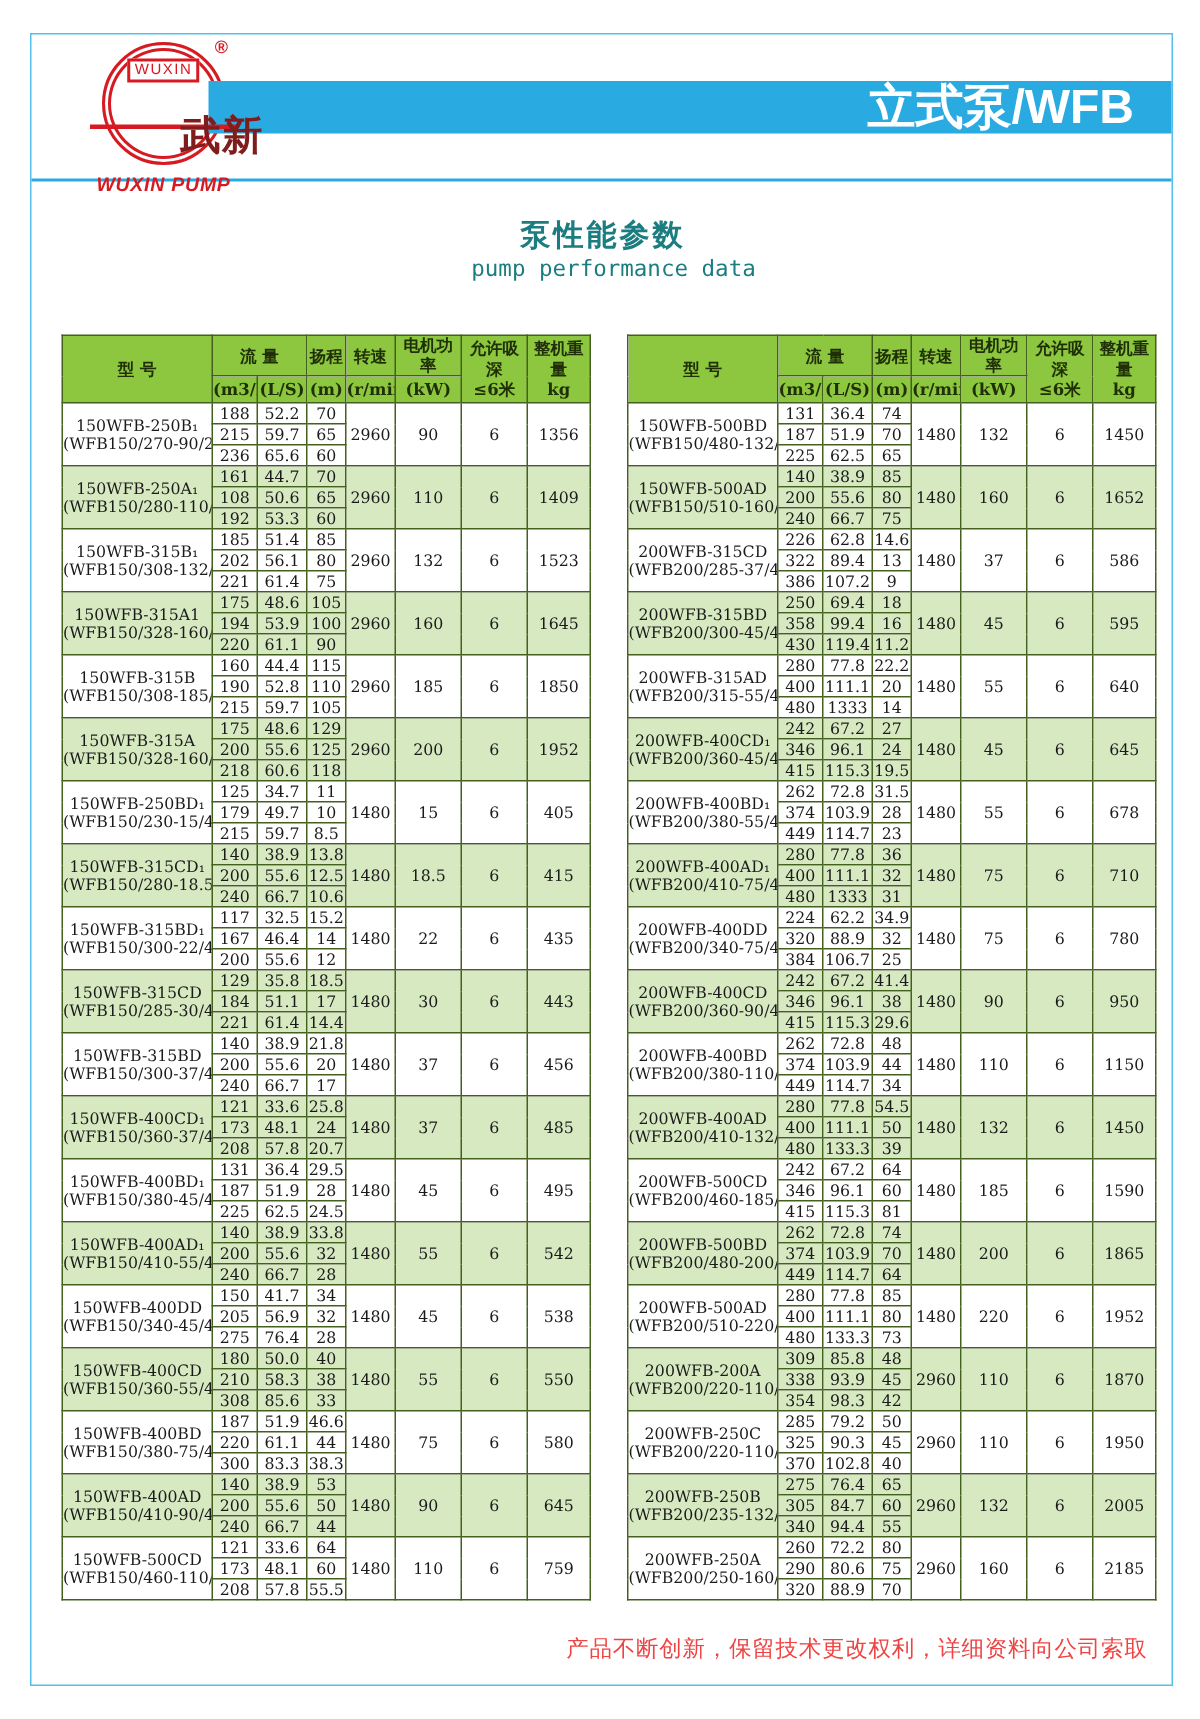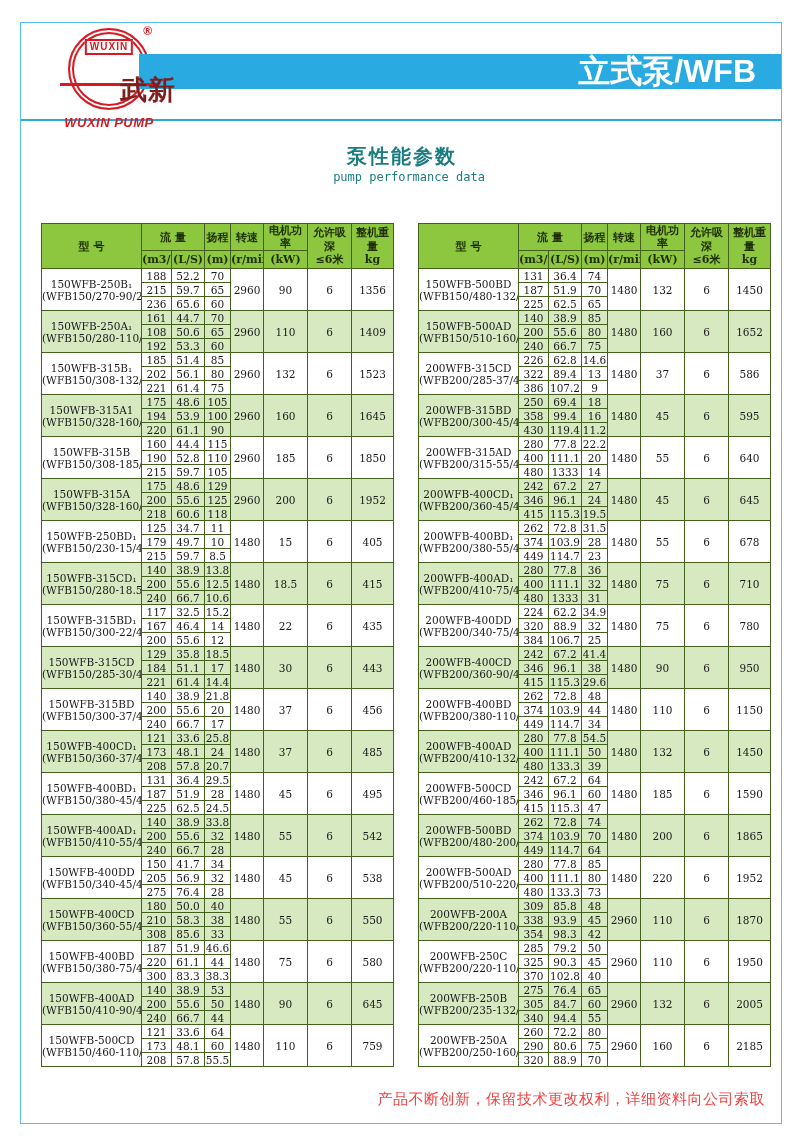--- a/index.html
+++ b/index.html
@@ -6,35 +6,35 @@
   body{width:800px;height:1146px;background:#ffffff;position:relative;
        font-family:"Liberation Sans",sans-serif;overflow:hidden;}
   .page{position:absolute;left:20px;top:22px;width:760px;height:1100px;
         border:1px solid #55bfeb;background:#fff;}
   
   .header{position:absolute;left:0;top:0;right:0;height:96px;border-bottom:2px solid #29abe2;}
   .logo{position:absolute;left:22px;top:5px;width:132px;text-align:center;}
   .logo-circle{position:relative;margin:0 auto;width:78px;height:78px;border-radius:50%;
         border:2px solid #d71a21;box-shadow:inset 0 0 0 2px #fff,inset 0 0 0 4px #d71a21;}
   .logo-box{position:absolute;top:9px;left:50%;transform:translateX(-50%);
-        border:2px solid #d71a21;background:#fff;color:#d71a21;font-weight:bold;
+        border:2px solid #d71a21;background:#fff;color:#d71a21;font-weight:normal;
         font-size:10px;line-height:12px;padding:0 3px;letter-spacing:1px;z-index:2;}
   .logo-cn{position:absolute;top:26px;width:100%;text-align:center;color:#7f1d1d;
         font-weight:bold;font-size:27px;letter-spacing:1px;z-index:2;margin-top:16px;}
   .logo-line{position:absolute;top:53px;left:-10px;right:-10px;height:3px;background:#d71a21;z-index:1;}
   .logo-reg{position:absolute;top:-6px;right:-4px;color:#d71a21;font-size:12px;font-weight:bold;}
   .logo-sub{color:#d71a21;font-weight:bold;font-size:13px;margin-top:5px;letter-spacing:0.5px;font-style:italic;}
   .banner{position:absolute;left:118px;right:0;top:31px;height:35px;background:#29abe2;
         color:#fff;font-weight:bold;font-size:32px;line-height:35px;text-align:right;
         padding-right:25px;}
   
   .section-title{position:absolute;left:20px;right:18px;top:120px;display:flex;
         align-items:center;color:#1c7d80;flex-direction:column;}
   .st-cn{font-size:20px;font-weight:bold;letter-spacing:2px;white-space:nowrap;}
-  .st-en{font-size:12px;margin-left:14px;white-space:nowrap;
+  .st-en{font-size:15px;margin-left:14px;white-space:nowrap;
         font-family:"DejaVu Sans Mono",monospace;}
   .st-line{flex:1;border-top:2px solid #1c7d80;margin-left:14px;}
   
   table.tbl{position:absolute;top:200px;border-collapse:collapse;table-layout:fixed;
         width:352px;font-family:"DejaVu Serif","Liberation Serif",serif;
         border:1px solid #44601f;}
   .tbl-left{left:20px;}
   .tbl-right{left:397px;}
   .tbl td,.tbl th{border:1px solid #44601f;text-align:center;vertical-align:middle;padding:0;overflow:hidden;}
   .tbl thead th{background:#8dc63f;color:#1f3006;font-size:11px;font-weight:bold;line-height:1.2;}
@@ -862,21 +862,21 @@
           <td rowspan="3">1590</td>
         </tr>
         <tr>
           <td>346</td>
           <td>96.1</td>
           <td>60</td>
         </tr>
         <tr>
           <td>415</td>
           <td>115.3</td>
-          <td>47</td>
+          <td>81</td>
         </tr>
         <tr class="alt">
           <td rowspan="3" class="model">
             <div class="mname">200WFB-500BD</div>
             <div class="mcode">(WFB200/480-200/4)</div>
           </td>
           <td>262</td>
           <td>72.8</td>
           <td>74</td>
           <td rowspan="3">1480</td>

